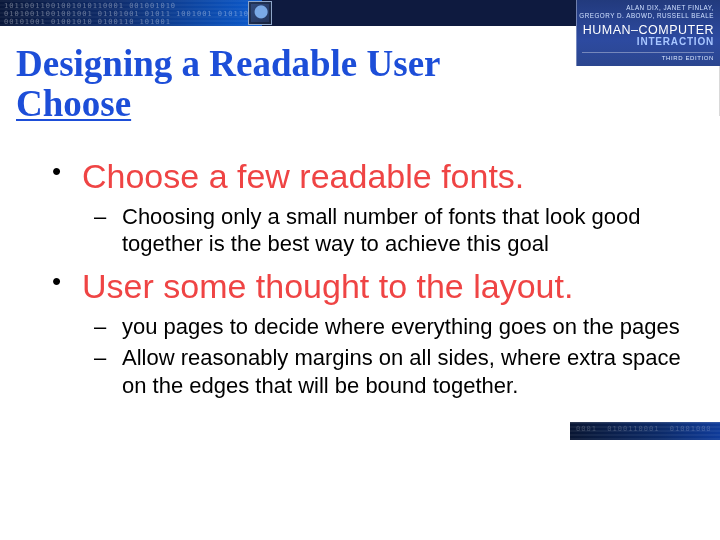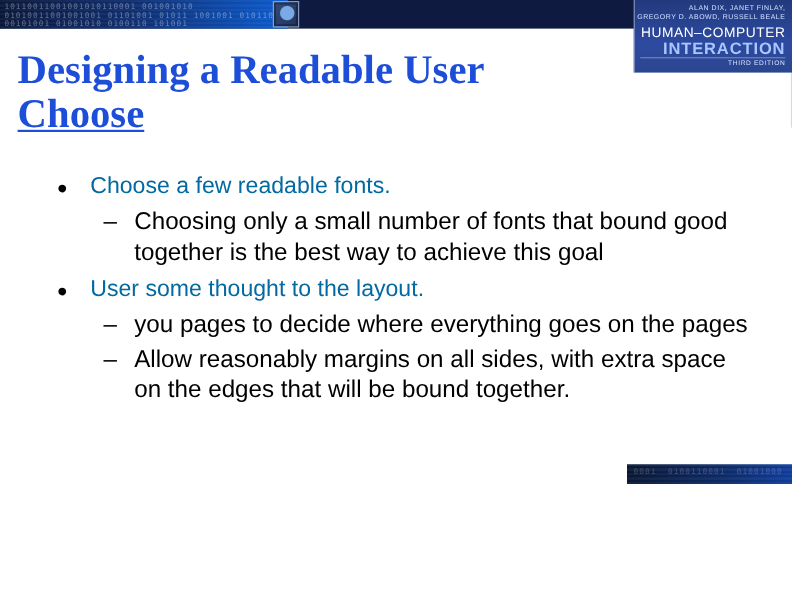--- a/index.html
+++ b/index.html
@@ -50,21 +50,21 @@
     position: absolute; top: 4px; right: 6px; text-align: right;
     font-size: 6.3px; letter-spacing: 0.5px; line-height: 8px; color: #cfe0ff;
     font-weight: 400;
   }
   .book .title1 {
     position: absolute; top: 23px; right: 6px; text-align: right;
     font-size: 12.5px; letter-spacing: 0.5px; color: #ffffff; font-weight: 500;
   }
   .book .title2 {
     position: absolute; top: 36px; right: 6px; text-align: left;
-    font-size: 15px; letter-spacing: 0.8px; color: #a8c6ff; font-weight: 600;
+    font-size: 10px; letter-spacing: 0.8px; color: #a8c6ff; font-weight: 600;
   }
   .book .divider { position: absolute; left: 6px; right: 6px; top: 52px; height: 1px; background: rgba(255,255,255,0.35); }
   .book .edition {
     position: absolute; top: 55px; right: 6px;
     font-size: 6px; letter-spacing: 0.6px; color: #d9e6ff;
   }
   
   .right-hairline { position: absolute; top: 66px; right: 0; width: 1px; height: 50px; background: rgba(0,0,0,0.15); }
 
   
@@ -77,21 +77,21 @@
   .heading .uline { text-decoration: underline; text-decoration-thickness: 2px; text-underline-offset: 3px; }
 
   
   .content { position: absolute; left: 38px; top: 156px; right: 38px; }
   ul.l1 { list-style: none; }
   ul.l1 > li { position: relative; padding-left: 44px; margin-bottom: 8px; }
   ul.l1 > li::before {
     content: "\2022"; position: absolute; left: 14px; top: 0;
     font-size: 26px; line-height: 30px; color: #000;
   }
-  .l1-text { font-size: 21px; line-height: 1.2; color: #0369a1; }
+  .l1-text { font-size: 34px; line-height: 1.2; color: #ef4444; }
   ul.l2 { list-style: none; margin-top: 6px; }
   ul.l2 > li { position: relative; padding-left: 40px; margin-bottom: 4px; }
   ul.l2 > li::before {
     content: "\2013"; position: absolute; left: 12px; top: 0;
     font-size: 22px; line-height: 28px; color: #000;
   }
   .l2-text { font-size: 22px; line-height: 1.25; color: #000; }
 
   
   .bottom-deco {
@@ -134,32 +134,32 @@
     <span>Designing a Readable User</span><br>
     <span class="uline">Choose</span>
   </div>
 
   <div class="content">
     <ul class="l1">
       <li>
         <div class="l1-text">Choose a few readable fonts.</div>
         <ul class="l2">
           <li>
-            <div class="l2-text"> Choosing only a small number of fonts that bound good together is the best way to achieve this goal</div>
+            <div class="l2-text"> Choosing only a small number of fonts that look good together is the best way to achieve this goal</div>
           </li>
         </ul>
       </li>
       <li>
         <div class="l1-text">User some thought to the layout.</div>
         <ul class="l2">
           <li>
             <div class="l2-text">you pages to decide where everything goes on the pages</div>
           </li>
           <li>
-            <div class="l2-text">Allow reasonably margins on all sides, with extra space on the edges that will be bound together.</div>
+            <div class="l2-text">Allow reasonably margins on all sides, where extra space on the edges that will be bound together.</div>
           </li>
         </ul>
       </li>
     </ul>
   </div>
 
   <div class="bottom-deco"></div>
 </div>
 
 </body></html>

